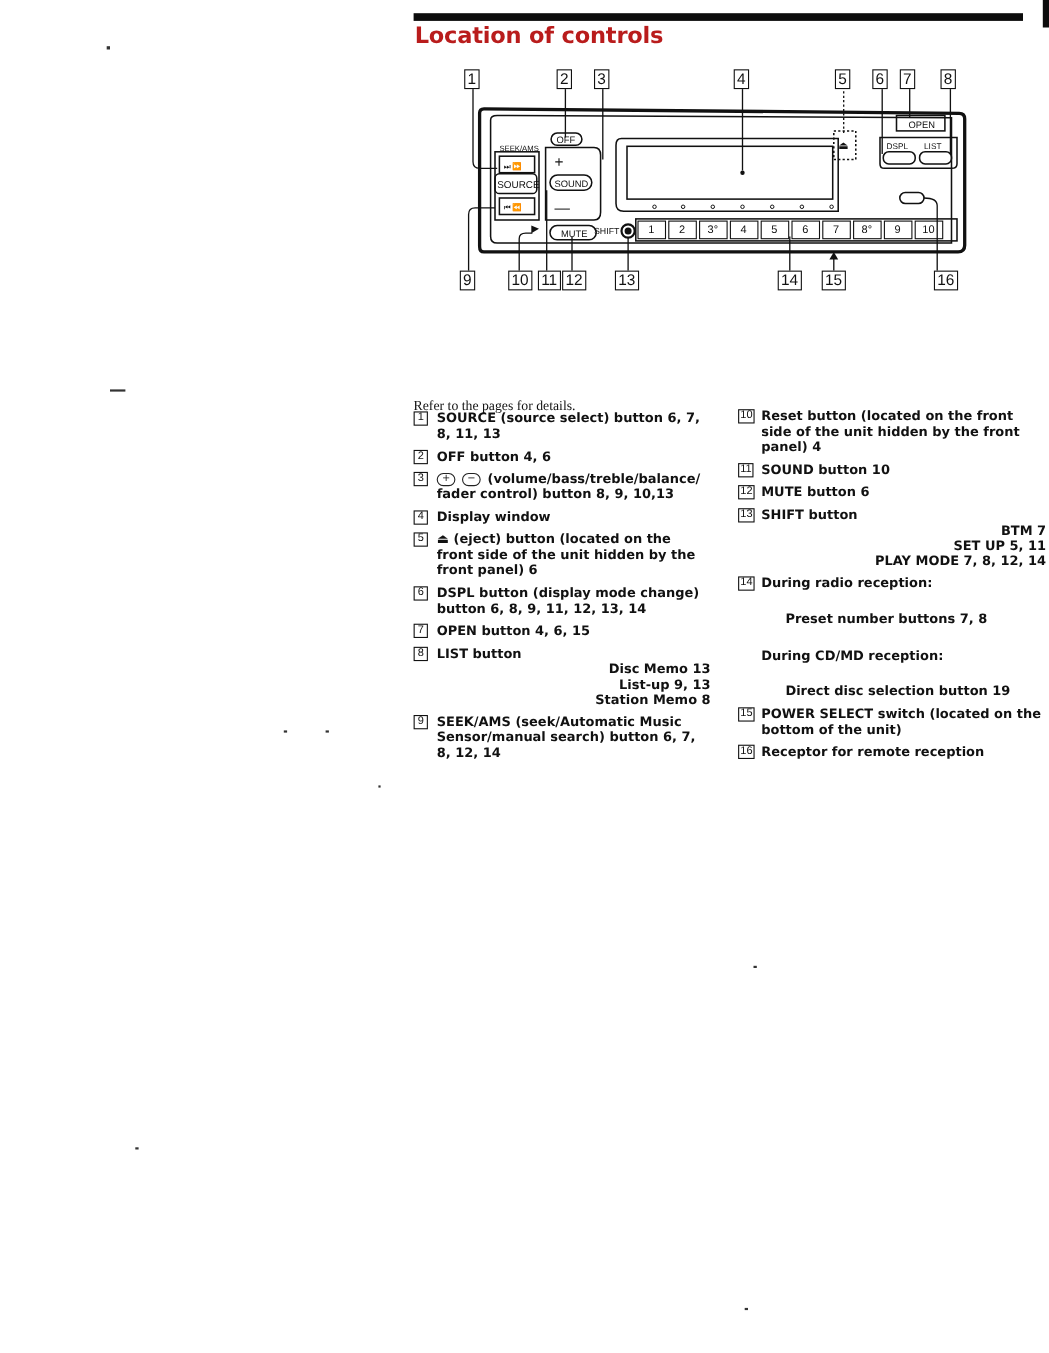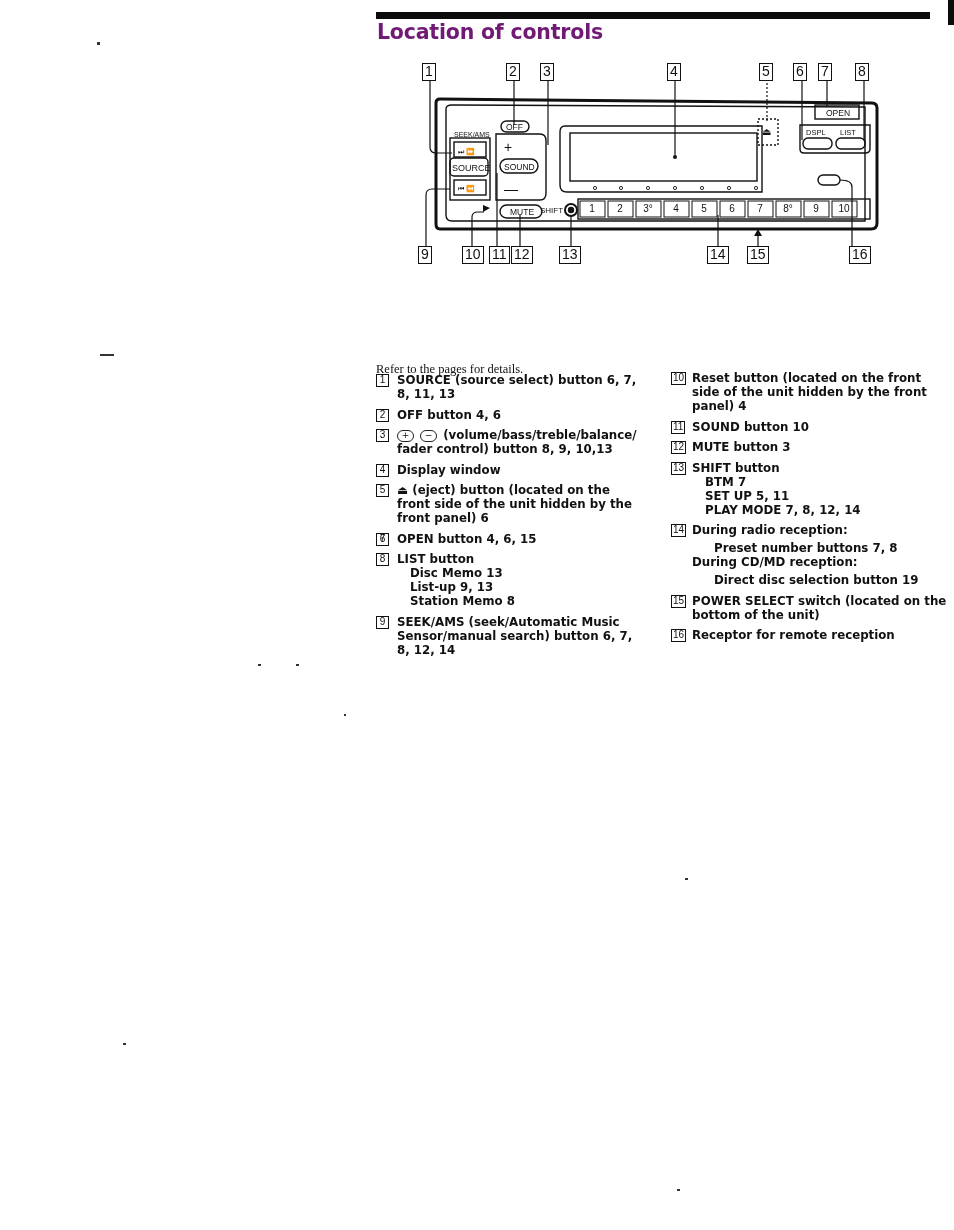--- a/index.html
+++ b/index.html
@@ -1,33 +1,33 @@
 <!DOCTYPE html>
 <html><head>
 <meta charset="utf-8">
 <style>
   html, body { margin:0; padding:0; background:#ffffff; }
   body { width:954px; height:1230px; position:relative; overflow:hidden; font-family:"DejaVu Sans", sans-serif; color:#111; }
   .top-rule { position:absolute; left:376px; top:12px; width:554px; height:7px; background:#0c0c0c; }
   .edge-mark { position:absolute; left:948px; top:0; width:6px; height:25px; background:#0c0c0c; }
-  .title { position:absolute; left:377px; top:20px; font-size:20.5px; font-weight:bold; letter-spacing:-0.2px; color:#701a75; }
+  .title { position:absolute; left:377px; top:20px; font-size:20.5px; font-weight:bold; letter-spacing:-0.2px; color:#b91c1c; }
 
   .diagram { position:absolute; left:410px; top:55px; width:470px; height:215px; }
   .diagram svg { position:absolute; left:0; top:0; }
   .num { position:absolute; border:1.3px solid #111; font-family:"Liberation Sans", sans-serif; font-size:14px; line-height:15px; height:16px; padding:0 2px; text-align:center; background:#fff; }
 
   .intro { position:absolute; left:376px; top:339px; font-family:"Liberation Serif", serif; font-size:12.5px;margin-top:23px; }
 
   .col { position:absolute; font-size:11.8px; font-weight:bold; line-height:14px; }
   .col-left { left:376px; top:373px; width:270px; }
   .col-right { left:671px; top:371px; width:280px; }
   .item { position:relative; padding-left:21px; margin-bottom:6.5px; }
   .badge { position:absolute; left:0; top:1px; border:1px solid #111; font-size:10px; line-height:10px; height:11px; min-width:9px; padding:0 1px; text-align:center; font-weight:normal; font-family:"Liberation Sans", sans-serif; }
-  .sub { padding-left:13px; }
-  .sub2 { padding-left:22px; margin-top:4px; }
+  .sub { padding-left:13px;text-align:right; }
+  .sub2 { padding-left:22px; margin-top:18px; }
   .plain { font-weight:normal; font-family:"Liberation Serif", serif; font-size:12.5px; }
   .circ { display:inline-block; width:15px; height:10px; border:1px solid #222; border-radius:6px; font-size:9px; line-height:9px; text-align:center; font-weight:normal; vertical-align:middle; margin-right:2px; }
   .speck { position:absolute; background:#333; }
 </style>
 </head>
 <body>
 
 <div class="top-rule"></div>
 <div class="edge-mark"></div>
 <div class="title">Location of controls</div>
@@ -184,20 +184,21 @@
   <div class="item">
     <span class="badge">4</span>
     <span>Display window</span>
   </div>
   <div class="item">
     <span class="badge">5</span>
     <span>⏏ (eject) button (located on the front side of the unit hidden by the front panel)  6</span>
   </div>
   <div class="item">
     <span class="badge">6</span>
+    <span>DSPL button (display mode change) button  6, 8, 9, 11, 12, 13, 14</span>
   </div>
   <div class="item">
     <span class="badge">7</span>
     <span>OPEN button  4, 6, 15</span>
   </div>
   <div class="item">
     <span class="badge">8</span>
     <div>LIST button</div>
     <div class="sub">Disc Memo 13</div>
     <div class="sub">List-up 9, 13</div>
@@ -213,34 +214,34 @@
   <div class="item">
     <span class="badge">10</span>
     <span>Reset button (located on the front side of the unit hidden by the front panel)  4</span>
   </div>
   <div class="item">
     <span class="badge">11</span>
     <span>SOUND button  10</span>
   </div>
   <div class="item">
     <span class="badge">12</span>
-    <span>MUTE button  3</span>
+    <span>MUTE button  6</span>
   </div>
   <div class="item">
     <span class="badge">13</span>
     <div>SHIFT button</div>
     <div class="sub">BTM  7</div>
     <div class="sub">SET UP  5, 11</div>
     <div class="sub">PLAY MODE  7, 8, 12, 14</div>
   </div>
   <div class="item">
     <span class="badge">14</span>
     <div>During radio reception:</div>
     <div class="sub2">Preset number buttons  7, 8</div>
-    <div style="margin-top:0">During CD/MD reception:</div>
+    <div style="margin-top:20px">During CD/MD reception:</div>
     <div class="sub2">Direct disc selection button  19</div>
   </div>
   <div class="item">
     <span class="badge">15</span>
     <div>POWER SELECT switch (located on the bottom of the unit)</div>
   </div>
   <div class="item">
     <span class="badge">16</span>
     <span>Receptor for remote reception</span>
   </div>

